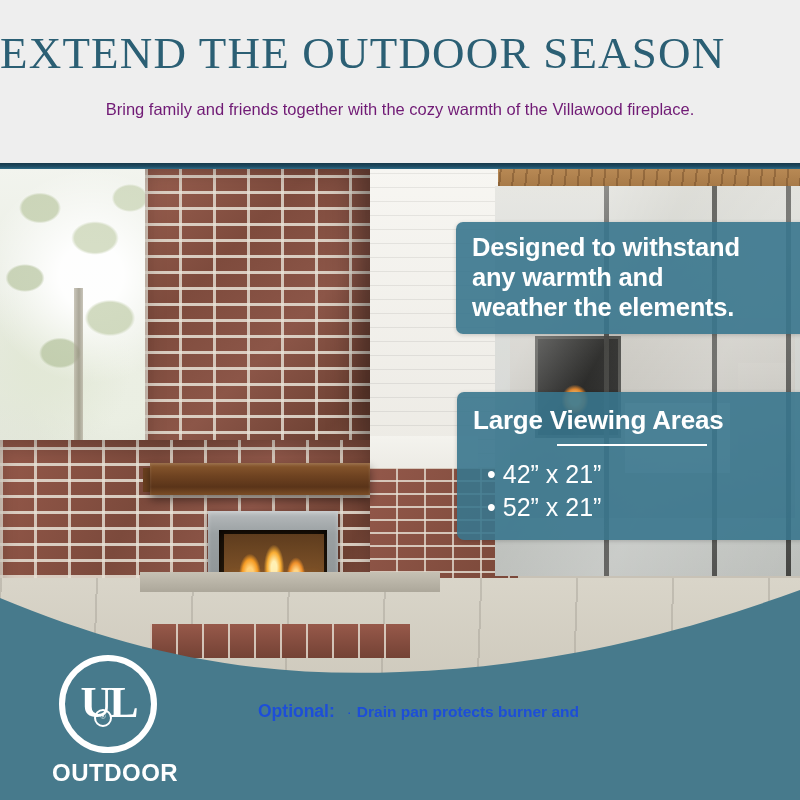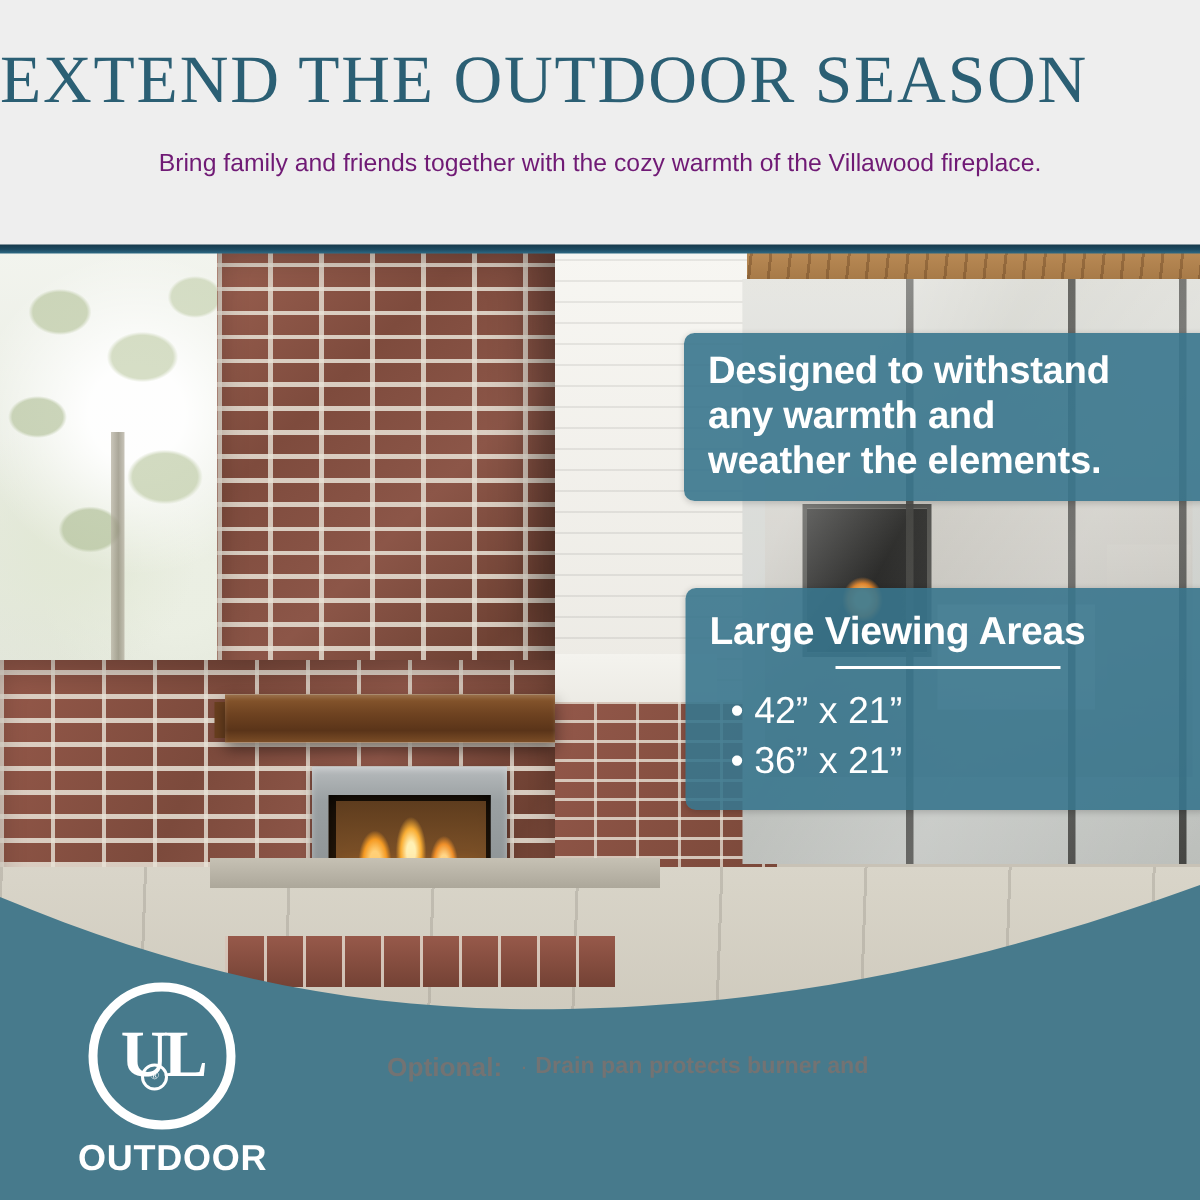--- a/index.html
+++ b/index.html
@@ -462,23 +462,23 @@
     font-size: 24px;
     line-height: 26px;
     letter-spacing: 0.5px;
     color: #ffffff;
   }
 
   
   #optional-block {
     position: absolute;
     left: 258px; top: 140px;
-    color: #737373;
+    color: #1d4ed8;
     display: flex;
-    align-items: flex-start;
+    align-items: center;
   }
   #optional-label {
     font-size: 17.5px;
     font-weight: bold;
     line-height: 23px;
     white-space: nowrap;
     margin-right: 12px;
   }
   #optional-bullet {
     font-size: 15px;
@@ -569,21 +569,21 @@
     <div>weather the elements.</div>
   </div>
 
   <div class="callout" id="callout-viewing">
     <div id="viewing-title">Large Viewing Areas</div>
     <div id="viewing-divider"></div>
     <div class="viewing-item">
       <span class="bullet">•</span><span>42” x 21”</span>
     </div>
     <div class="viewing-item">
-      <span class="bullet">•</span><span>36” x 21”</span>
+      <span class="bullet">•</span><span>52” x 21”</span>
     </div>
   </div>
 
   <div id="footer-wrap">
     <svg id="footer-svg" width="800" height="240" viewBox="0 0 800 240">
       <path d="M0,38 C130,92 250,118 400,112 C560,106 690,70 800,30 L800,240 L0,240 Z" fill="#477a8c"></path>
     </svg>
 
     <div id="footer-content">
 

